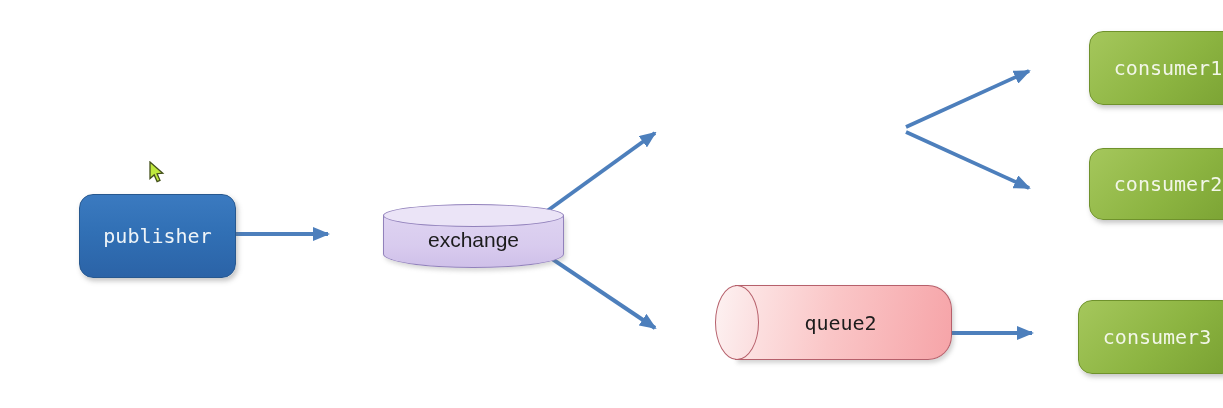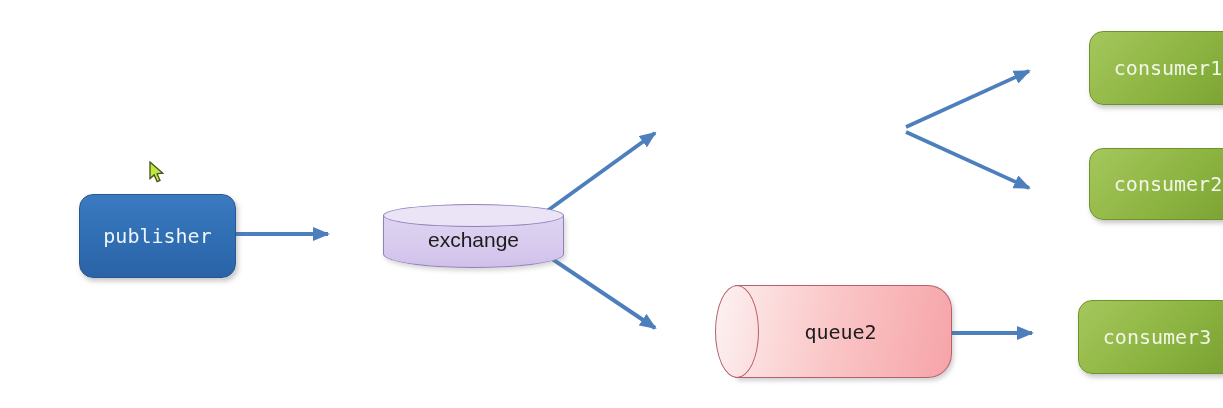--- a/index.html
+++ b/index.html
@@ -126,21 +126,21 @@
     <div class="cylv-body"></div>
     <div class="cylv-top"></div>
     <span class="label sans dark">exchange</span>
   </div>
 
   <div class="node box box-blue" style="left:32px; top:194px; width:155px; height:82px;">
     <span class="label mono light">publisher</span>
   </div>
 
 
-  <div class="node cylh" style="left:668px; top:285px; width:237px; height:93px;">
+  <div class="node cylh" style="left:668px; top:285px; width:237px; height:75px;">
     <div class="cylh-body"></div>
     <div class="cylh-cap"></div>
     <span class="label mono dark">queue2</span>
   </div>
 
   <div class="node box box-green" style="left:1042px; top:31px; width:156px; height:72px;">
     <span class="label mono">consumer1</span>
   </div>
 
   <div class="node box box-green" style="left:1042px; top:148px; width:156px; height:70px;">

